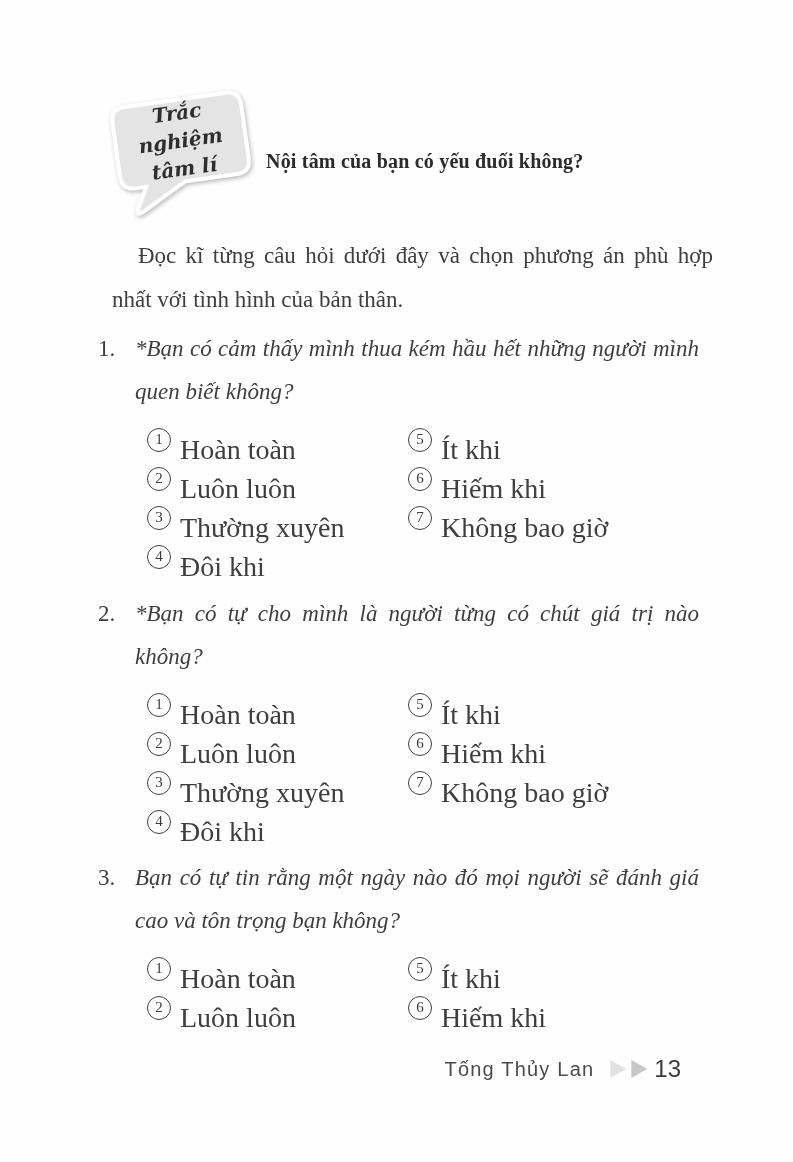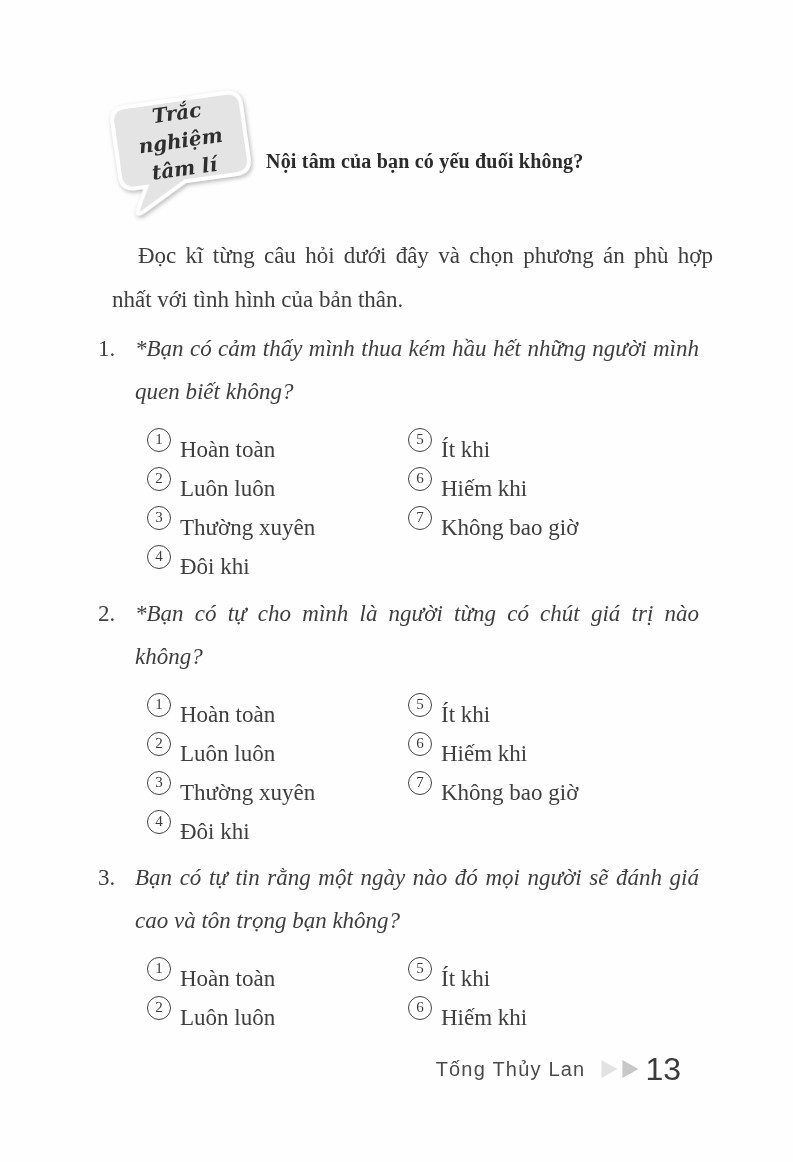--- a/index.html
+++ b/index.html
@@ -84,21 +84,21 @@
     flex: none;
     width: 24px; height: 24px;
     border: 1.6px solid #414141;
     border-radius: 50%;
     display: flex; align-items: center; justify-content: center;
     font-size: 15px;
     line-height: 1;
     margin-right: 9px;
     color: #3c3c3c;
   }
-  .opt-label { font-size: 23px; white-space: nowrap; margin-top: 20px; }
+  .opt-label { font-size: 28px; white-space: nowrap; margin-top: 20px; }
 
   
   .footer {
     position: absolute;
     top: 1056px;
     right: 112px;
     display: flex;
     align-items: center;
     height: 26px;
   }
@@ -107,21 +107,21 @@
     font-size: 20px;
     color: #4b4b4b;
     letter-spacing: 1.2px;
     margin-right: 16px;
   }
   .tri { width: 16px; height: 18px; clip-path: polygon(0 0, 100% 50%, 0 100%); }
   .tri-light { background: #e2e2e2; margin-right: 5px; }
   .tri-dark  { background: #c7c7c7; margin-right: 7px; }
   .page-num {
     font-family: "Liberation Sans", sans-serif;
-    font-size: 32px;
+    font-size: 24px;
     color: #3c3c3c;
   }
 </style>
 </head>
 <body>
 
 <div class="page">
 
   <div class="bubble">
     <svg width="158" height="128" viewBox="0 0 158 128">

